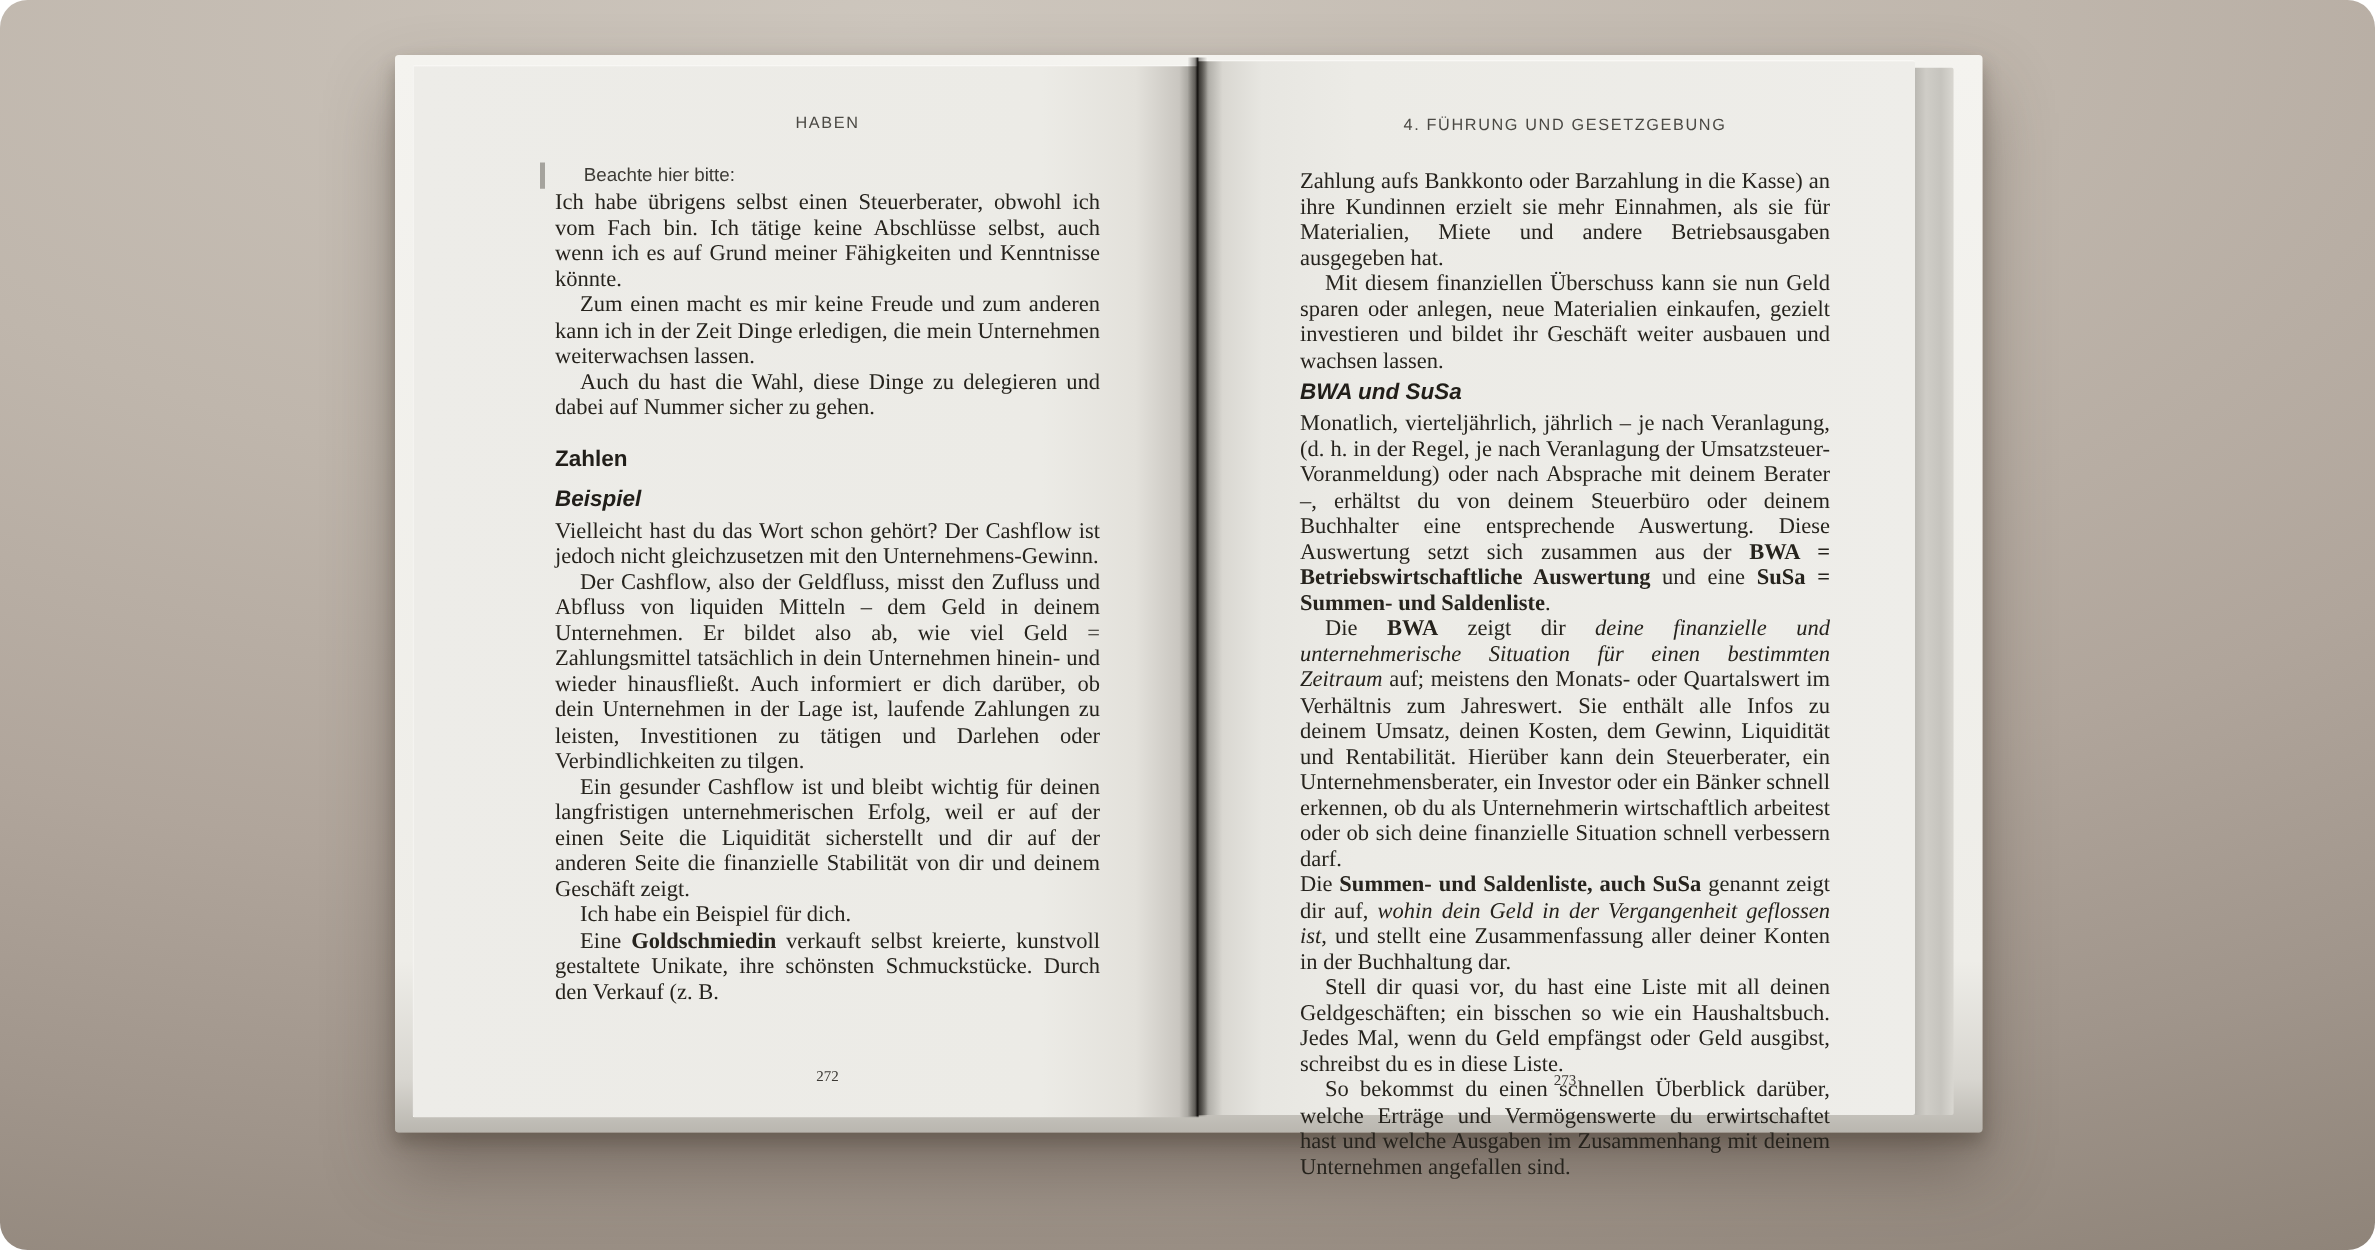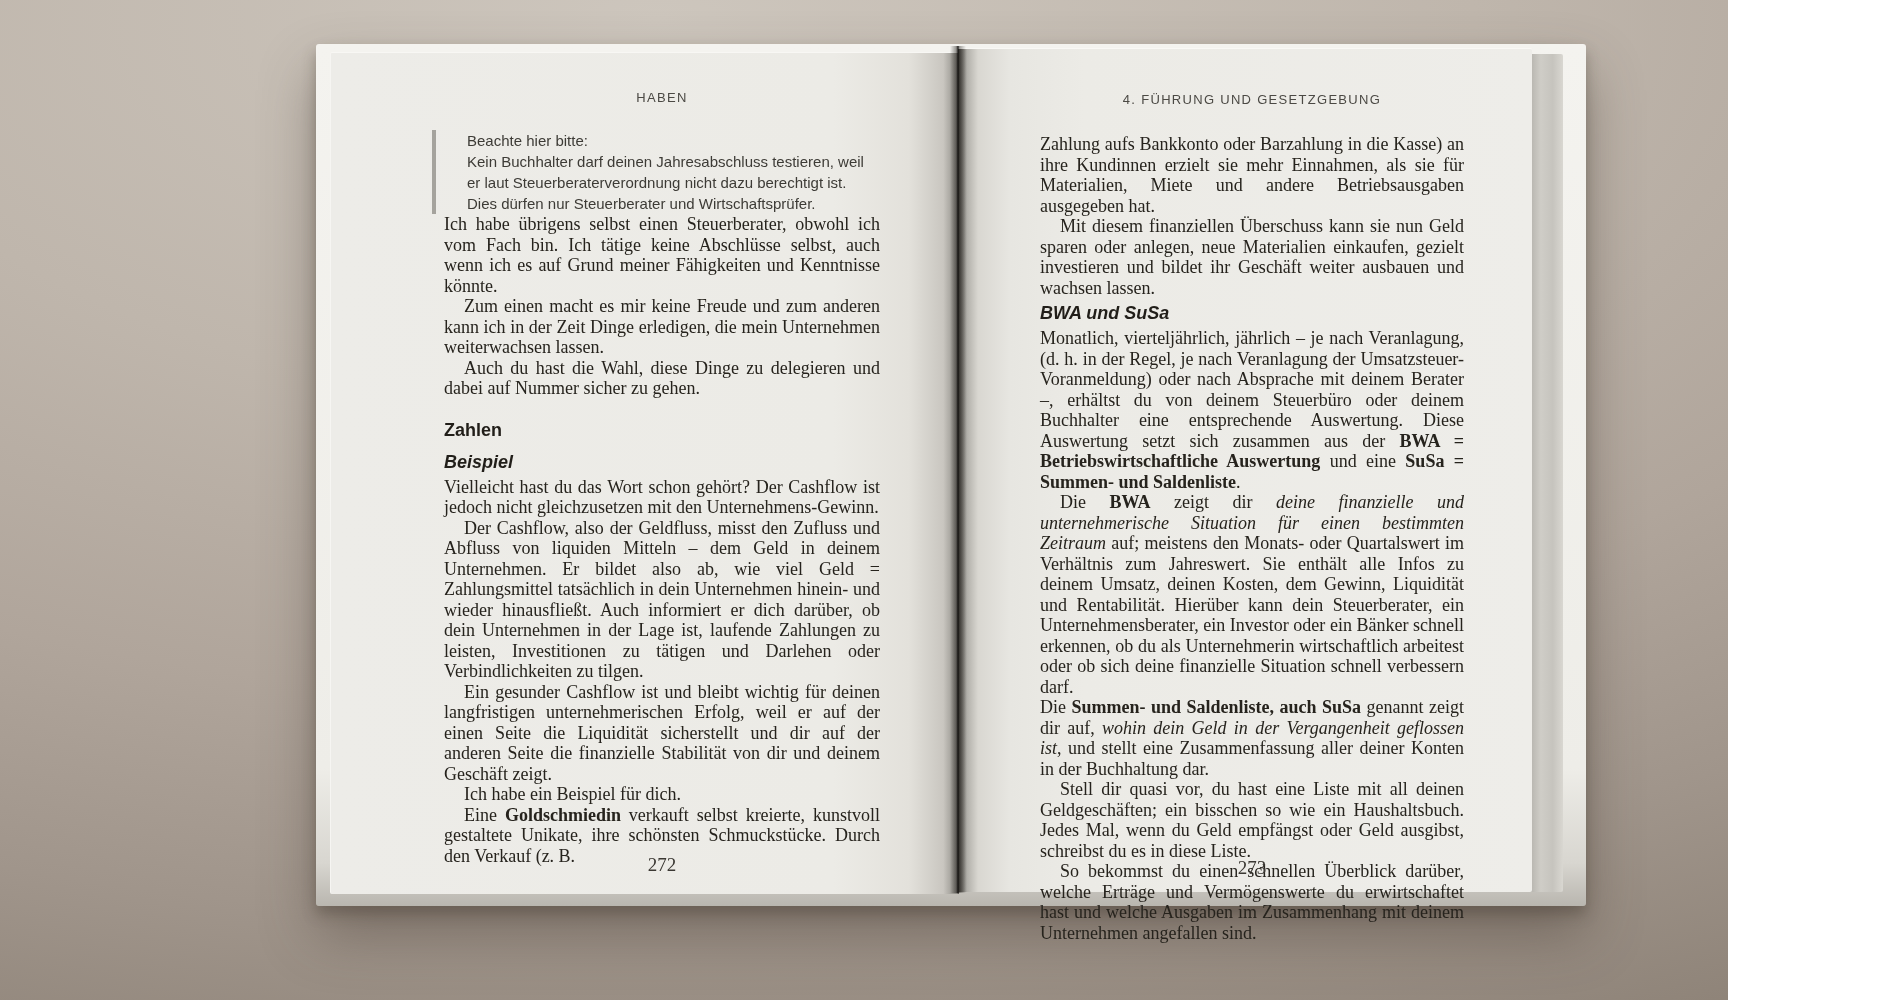--- a/index.html
+++ b/index.html
@@ -1,22 +1,23 @@
 <!DOCTYPE html>
 <html><head>
 <meta charset="utf-8">
 <style>
   html,body{margin:0;padding:0;}
   .scene{
-    position:relative;width:1728px;height:1000px;overflow:hidden;
+    position:relative;width:1900px;height:1000px;overflow:hidden;
     background:radial-gradient(135% 110% at 38% 2%,
       #cdc6bd 0%, #bfb6ac 35%, #b0a59b 62%, #a0958b 82%, #918娱678 100%);
     background:radial-gradient(135% 110% at 38% 2%,
       #cdc6bd 0%, #bfb6ac 35%, #b0a59b 62%, #a0958b 82%, #8f8479 100%);
     font-family:"Liberation Serif", serif;
+    border-radius:22px;
   }
   
   .cover{
     position:absolute;left:316px;top:44px;width:1270px;height:862px;border-radius:3px;
     background:linear-gradient(180deg,#f4f3ef 0%,#eeede8 84%,#d8d6d0 95%,#b9b6af 100%);
     box-shadow:0 8px 14px rgba(66,56,47,.35), 0 28px 55px rgba(66,56,47,.42);
   }
   .stack-right{
     position:absolute;left:1528px;top:54px;width:34px;height:838px;
     background:linear-gradient(90deg,#b3b1ab 0%,#cfcdc7 35%,#c6c4be 70%,#d9d7d1 100%);
@@ -61,42 +62,41 @@
   .h-sec{
     font-family:"Liberation Sans", sans-serif;font-weight:700;font-size:18px;
     color:#211e19;margin:20px 0 10px;line-height:22px;
   }
   .h-sub{
     font-family:"Liberation Sans", sans-serif;font-weight:700;font-style:italic;
     font-size:18px;color:#211e19;margin:0 0 4px;line-height:22px;
   }
   .h-sub.spaced{margin-top:4px;}
   .gap-before{margin-top:20px;}
-  .pn{position:absolute;font-size:19px;color:#3b3833;text-align:center;}
+  .pn{position:absolute;font-size:12px;color:#3b3833;text-align:center;}
   .pn-left{left:444px;width:436px;top:854px;}
   .pn-right{left:1040px;width:424px;top:857px;}
 </style>
 </head>
 <body>
 
 <div class="scene">
 
   <div class="cover"></div>
   <div class="stack-right"></div>
 
   <div class="page left"></div>
   <div class="page right"></div>
   <div class="gutter"></div>
 
   <div class="col col-left">
     <div class="running-head">HABEN</div>
 
     <div class="quote">
       <div>Beachte hier bitte:</div>
-      <div>Kein Buchhalter darf deinen Jahresabschluss testieren, weil er laut Steuerberaterverordnung nicht dazu berechtigt ist. Dies dürfen nur Steuerberater und Wirtschaftsprüfer.</div>
     </div>
 
     <p class="body first"><span>Ich habe übrigens selbst einen Steuerberater, obwohl ich vom Fach bin. Ich tätige keine Abschlüsse selbst, auch wenn ich es auf Grund meiner Fähigkeiten und Kenntnisse könnte.</span></p>
     <p class="body ind"><span>Zum einen macht es mir keine Freude und zum anderen kann ich in der Zeit Dinge erledigen, die mein Unternehmen weiterwachsen lassen.</span></p>
     <p class="body ind"><span>Auch du hast die Wahl, diese Dinge zu delegieren und dabei auf Nummer sicher zu gehen.</span></p>
 
     <div class="h-sec">Zahlen</div>
     <div class="h-sub">Beispiel</div>
 
     <p class="body"><span>Vielleicht hast du das Wort schon gehört? Der Cashflow ist jedoch nicht gleichzusetzen mit den Unternehmens-Gewinn.</span></p>

